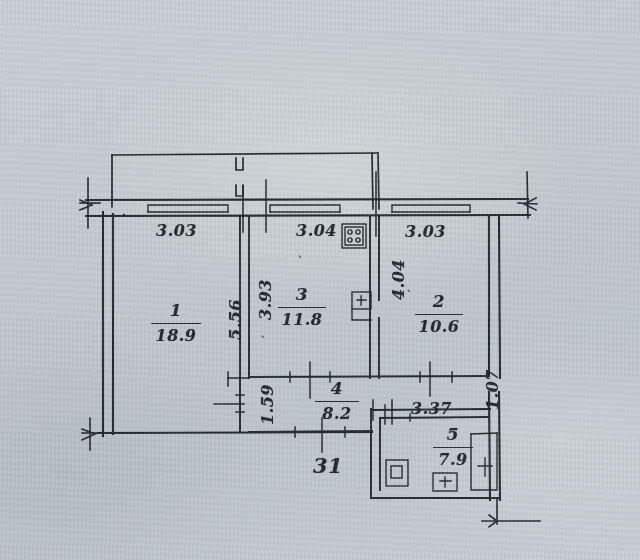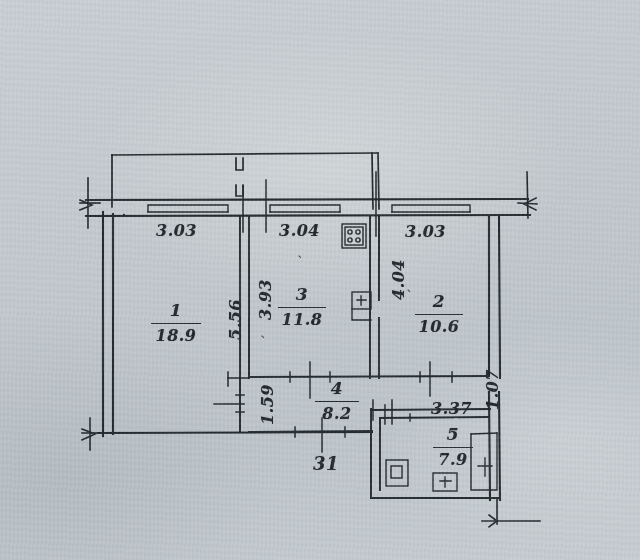--- a/index.html
+++ b/index.html
@@ -217,31 +217,31 @@
           <path d="M299,256 l1.5,1.5"></path>
           <path d="M408,290 l1.5,1.5"></path>
           <path d="M262,336 l1.5,1.5"></path>
         </g>
 
       </g>
     </g>
   </svg>
 
   <div class="lbl hand dim" style="left:156px;top:221px;">3.03</div>
-  <div class="lbl hand dim" style="left:279px;top:221px;">3.04</div>
+  <div class="lbl hand dim" style="left:296px;top:221px;">3.04</div>
   <div class="lbl hand dim" style="left:405px;top:222px;">3.03</div>
 
   <div class="lbl hand dim rot90" style="left:226px;top:340px;">5.56</div>
   <div class="lbl hand dim rot90" style="left:256px;top:320px;">3.93</div>
   <div class="lbl hand dim rot90" style="left:258px;top:425px;">1.59</div>
   <div class="lbl hand dim rot90" style="left:389px;top:300px;">4.04</div>
   <div class="lbl hand dim rot90" style="left:483px;top:410px;">1.07</div>
 
-  <div class="lbl hand dim" style="left:411px;top:399px;margin-left:20px;">3.37</div>
-  <div class="lbl hand dim" style="left:313px;top:453px;font-size:18px;">31</div>
+  <div class="lbl hand dim" style="left:411px;top:399px;">3.37</div>
+  <div class="lbl hand dim" style="left:313px;top:453px;font-size:21px;">31</div>
 
   <div class="frac" style="left:148px;top:300px;width:56px;">
     <div class="lbl hand rn" style="position:static;">1</div>
     <div class="bar" style="width:50px;"></div>
     <div class="lbl hand ra" style="position:static;">18.9</div>
   </div>
 
   <div class="frac" style="left:275px;top:284px;width:54px;">
     <div class="lbl hand rn" style="position:static;">3</div>
     <div class="bar" style="width:48px;"></div>

